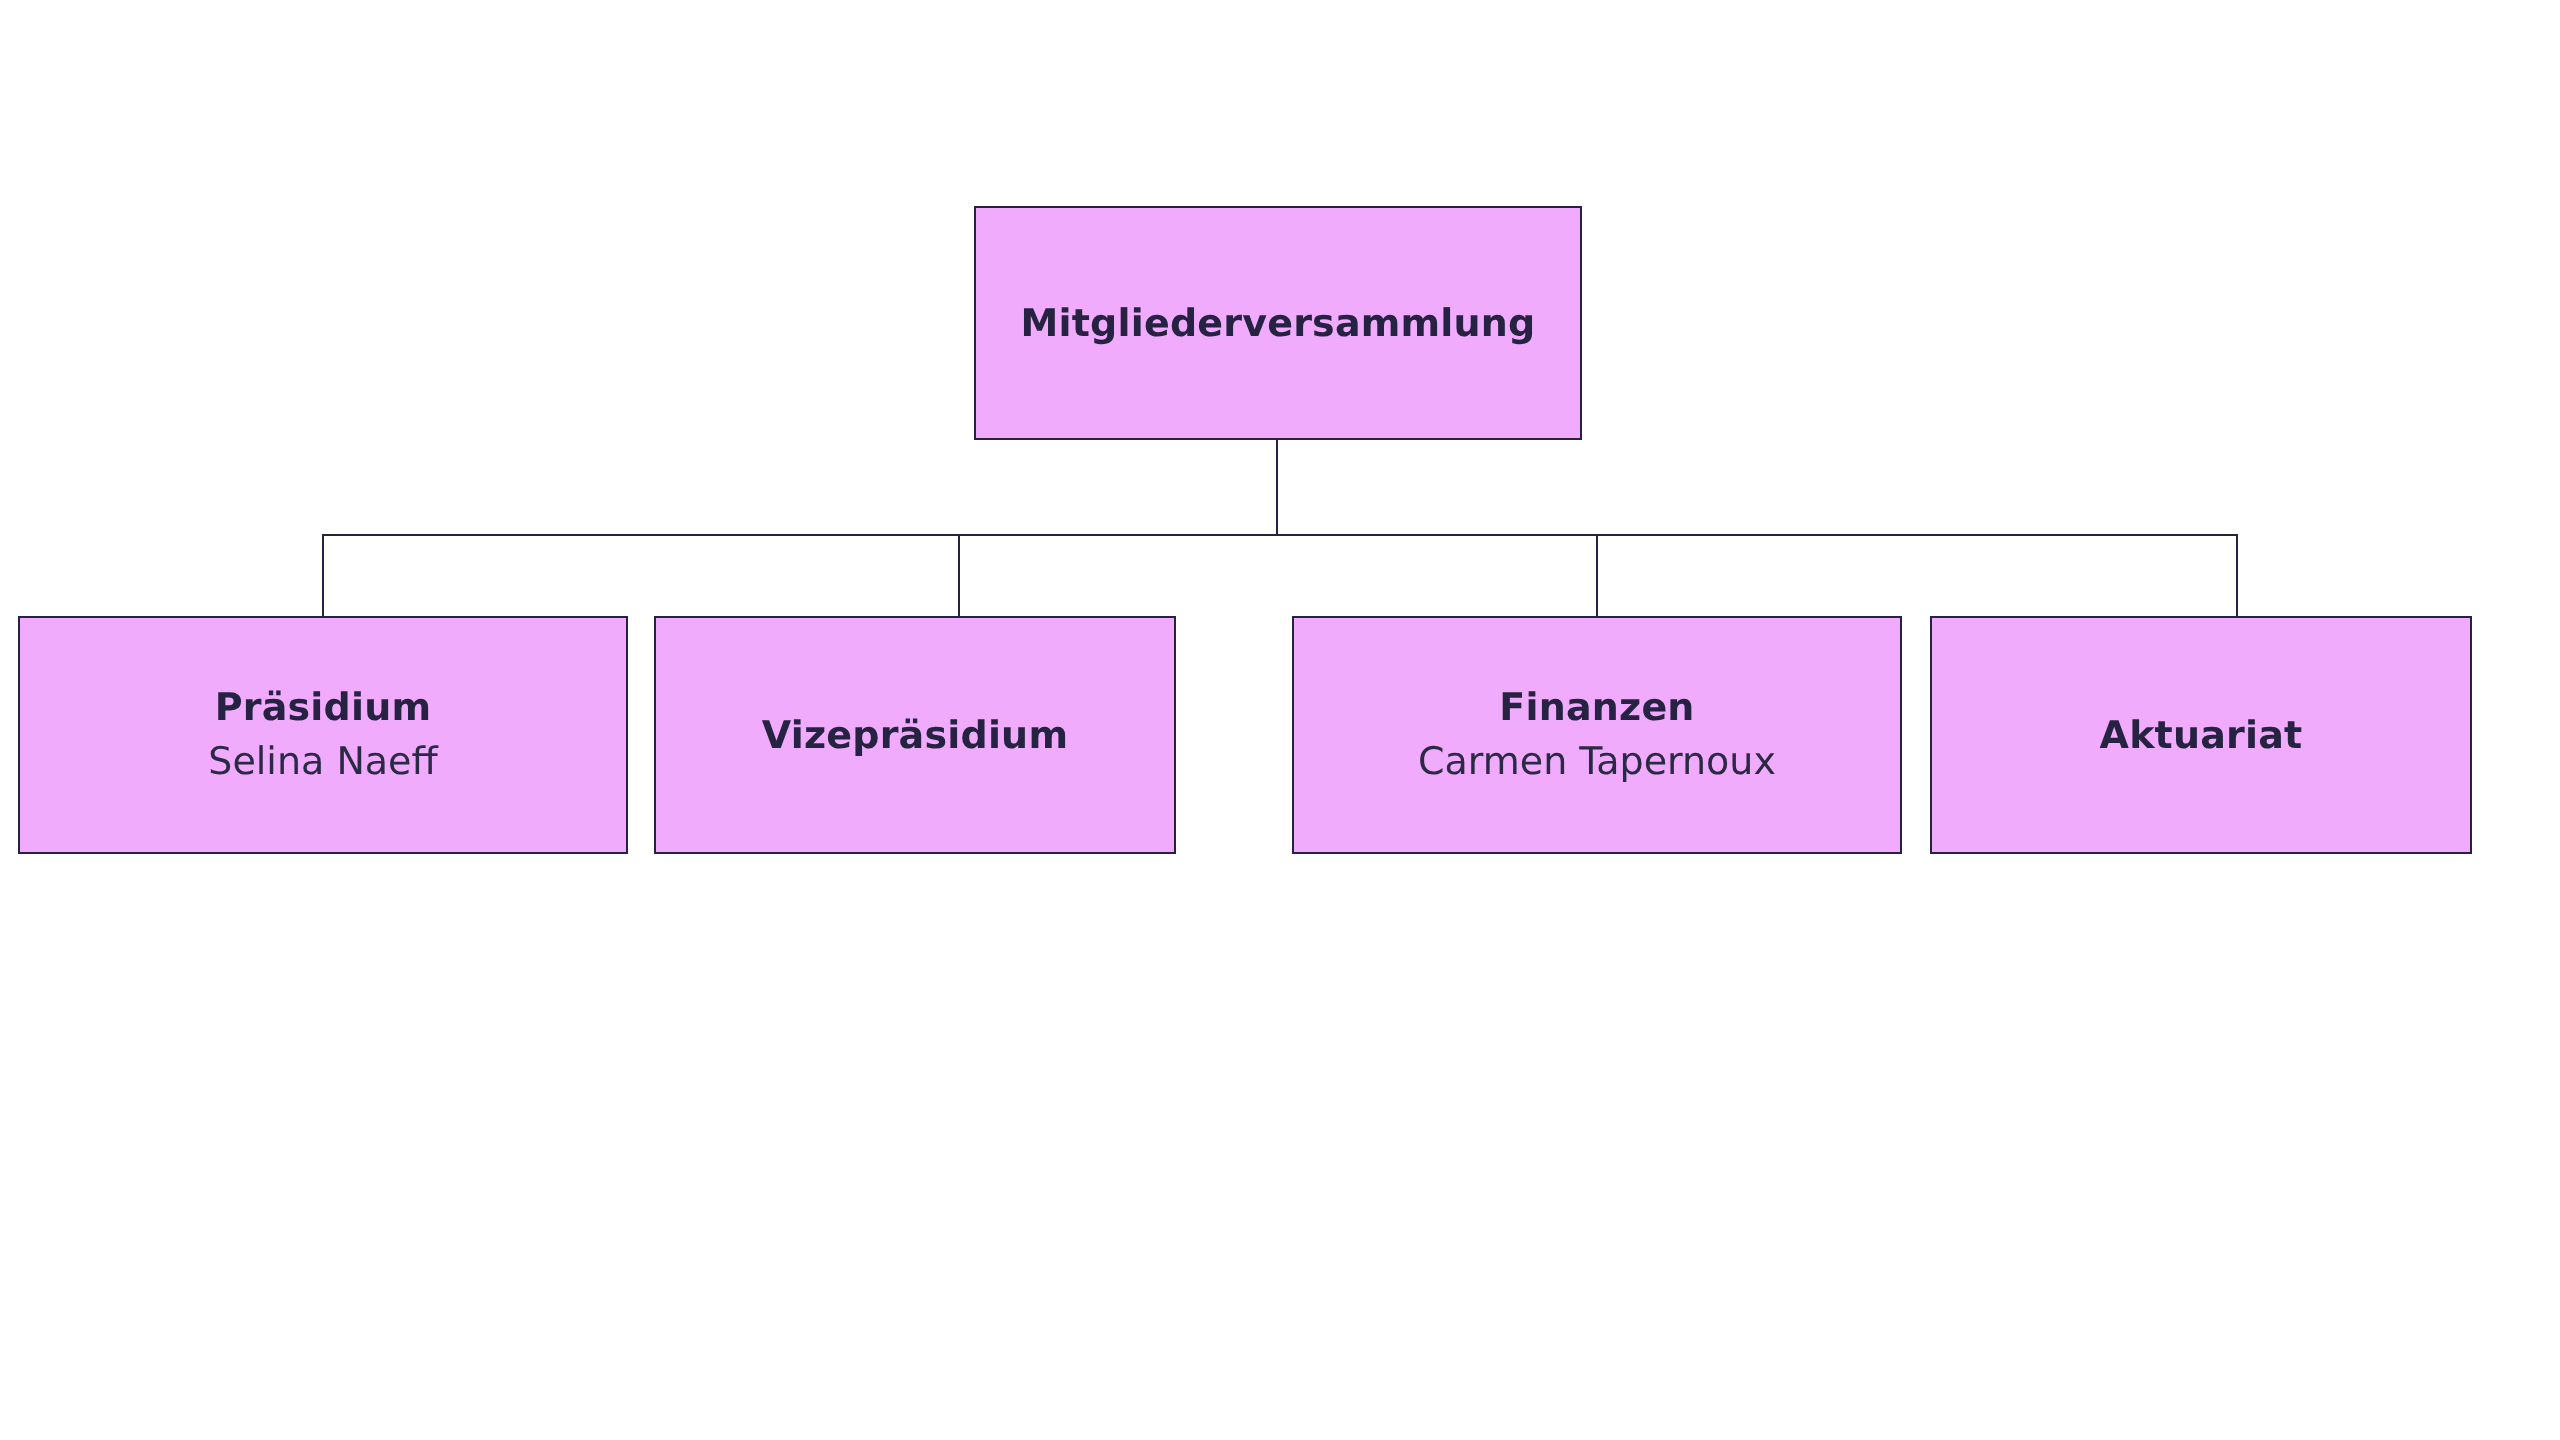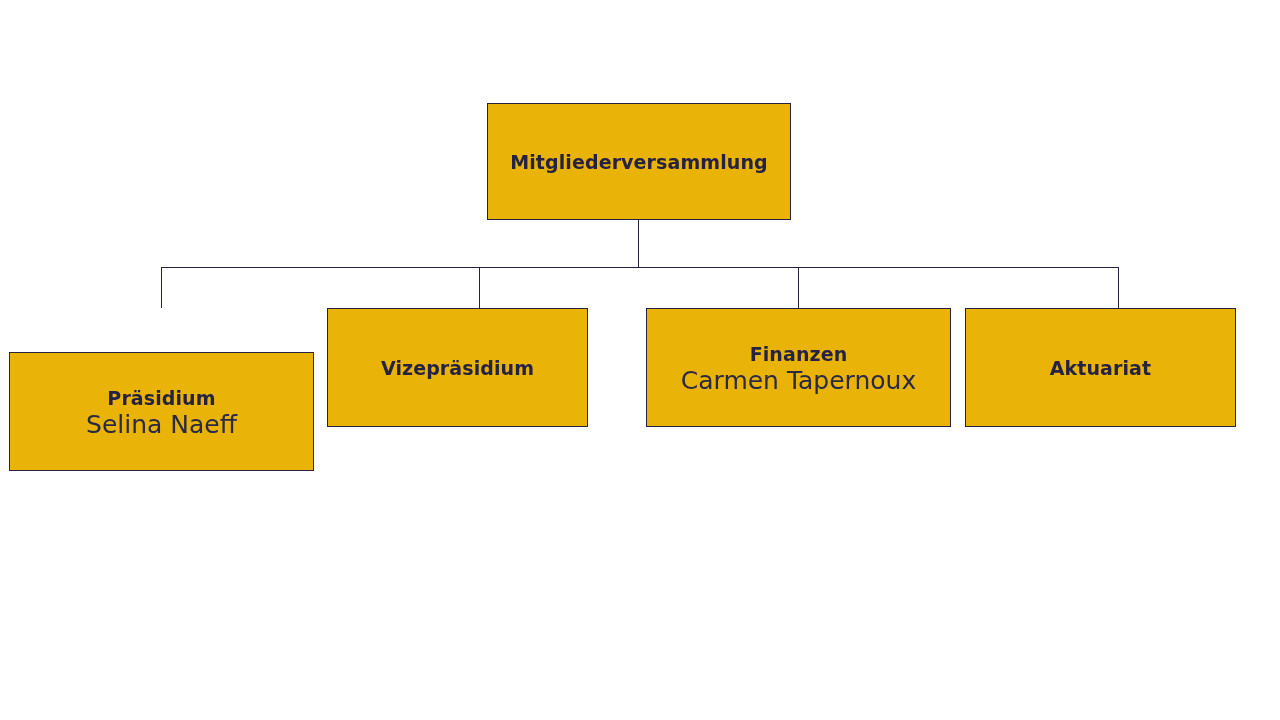--- a/index.html
+++ b/index.html
@@ -20,60 +20,59 @@
     position: absolute;
     left: 0;
     top: 0;
     width: 1280px;
     height: 720px;
   }
 
   .node {
     position: absolute;
     box-sizing: border-box;
-    background: #eab308;
+    background: #f0abfc;
     border: 1px solid #252341;
     display: flex;
     flex-direction: column;
     align-items: center;
     justify-content: center;
     text-align: center;
     z-index: 2;
   }
 
   .node .title {
     font-weight: bold;
     font-size: 19px;
     line-height: 26px;
     color: #252341;
     letter-spacing: 0.1px;
   }
 
   .node .person {
     font-weight: normal;
-    font-size: 25px;
+    font-size: 19px;
     line-height: 28px;
     color: #2b2a45;
   }
 
   
   #node-root {
     left: 487px;
     top: 103px;
     width: 304px;
     height: 117px;
   }
 
   
   #node-child-0 {
     left: 9px;
     top: 308px;
     width: 305px;
     height: 119px;
-    margin-top: 44px;
   }
   #node-child-1 {
     left: 327px;
     top: 308px;
     width: 261px;
     height: 119px;
   }
   #node-child-2 {
     left: 646px;
     top: 308px;

